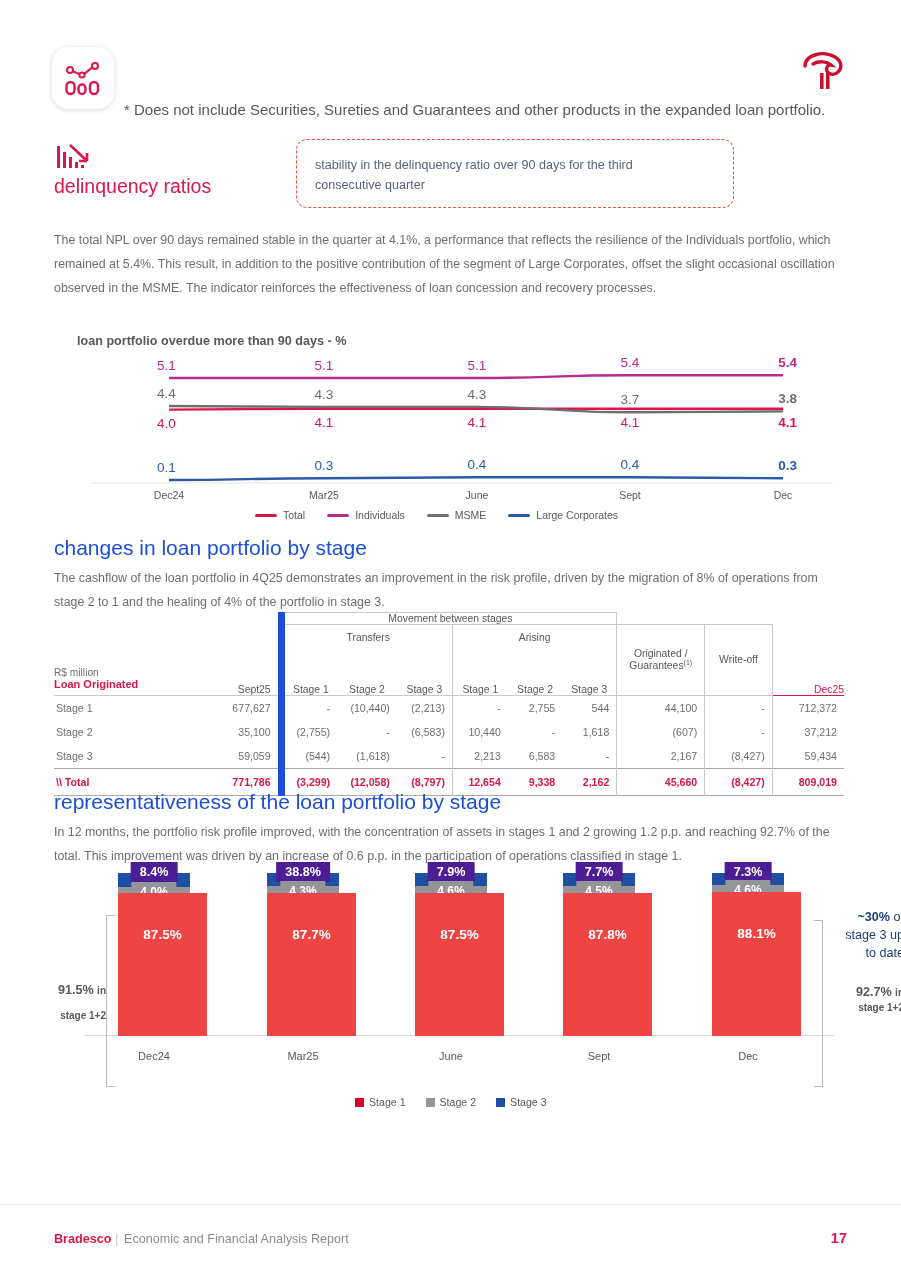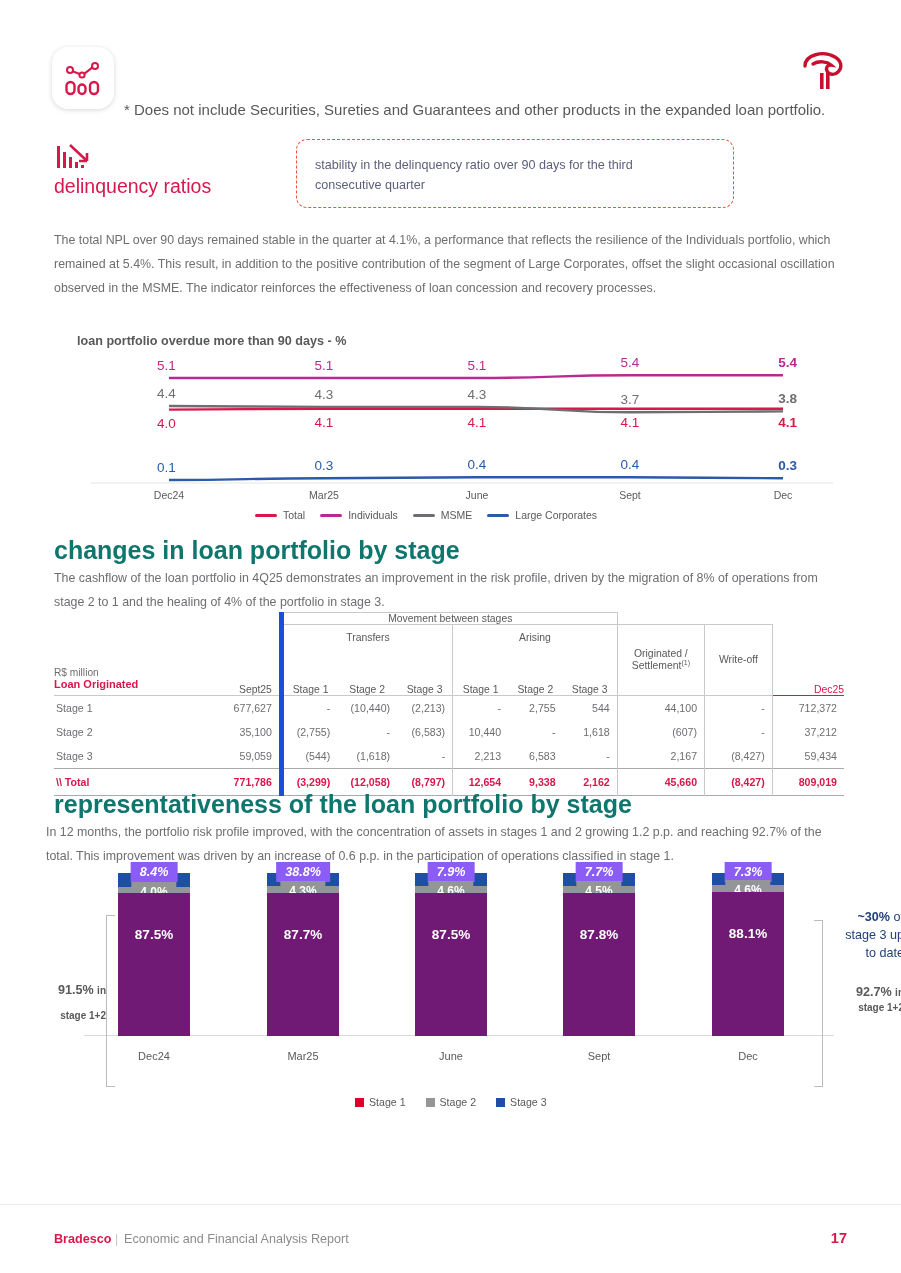--- a/index.html
+++ b/index.html
@@ -24,68 +24,68 @@
   .dq-title{position:absolute;left:54px;top:175px;font-size:19.5px;color:#d8174b;font-weight:300;}
   .callout{position:absolute;left:296px;top:139px;width:438px;height:69px;
     border:1.6px dashed #e8533a;border-radius:11px;box-sizing:border-box;}
   .callout p{margin:0;position:absolute;left:18px;top:15px;width:336px;
     font-size:12.6px;line-height:20px;color:#5b5f7a;}
 
   
   .para{position:absolute;font-size:12.4px;line-height:24px;color:#6d6e71;}
   #p-npl{left:54px;top:228px;width:790px;}
   #p-cash{left:54px;top:566px;width:790px;}
-  #p-repr{left:46px;top:820px;width:790px;}
+  #p-repr{left:54px;top:820px;width:790px;}
 
   
   .lc-title{position:absolute;left:77px;top:334px;font-size:12.6px;font-weight:bold;color:#58595b;}
   .linechart{position:absolute;left:77px;top:352px;width:760px;height:175px;}
-  .lc-legend{position:absolute;left:255px;top:509px;display:flex;gap:15px;align-items:center;}
+  .lc-legend{position:absolute;left:255px;top:509px;display:flex;gap:22px;align-items:center;}
   .lc-legend .li{display:flex;align-items:center;gap:6px;font-size:10.5px;color:#58595b;}
   .lc-legend .sw{width:22px;height:3px;border-radius:2px;display:inline-block;}
 
   
   .tbl{position:absolute;left:54px;top:612px;width:790px;font-size:10.6px;}
   .tbl table{border-collapse:collapse;width:100%;}
   .tbl td,.tbl th{padding:0;font-weight:normal;}
   .cap-unit{font-size:10.2px;color:#6d6e71;margin-top:16px;}
   .cap-lp{font-size:11px;color:#d8174b;font-weight:bold;}
   .hgrp{text-align:center;font-size:10.4px;color:#58595b;padding:5px 0;}
   .hsub{text-align:center;font-size:10.4px;color:#58595b;padding:4px 0;}
   .hcol{text-align:center;font-size:10.4px;color:#58595b;font-weight:bold;padding:5px 0 6px;}
   .dec25{color:#d8174b;font-weight:bold;text-align:right;padding-right:4px;}
   .row td{padding:6px 0;color:#6d6e71;text-align:right;}
   .row td.lbl{text-align:left;color:#6d6e71;padding-left:2px;}
   .totrow td{padding:7px 0;color:#d8174b;font-weight:bold;text-align:right;}
   .totrow td.lbl{text-align:left;padding-left:2px;}
-  .bl{border-left:5px solid #1d4ed8;margin-top:28px;}
+  .bl{border-left:7px solid #1d4ed8;margin-top:28px;}
   .br{border-right:1px solid #c9c9c9;}
   .bt{border-top:1px solid #c9c9c9;}
   .bb{border-bottom:1px solid #c9c9c9;}
   .bb-red{border-bottom:1.6px solid #d8174b;}
   .bb-gray{border-bottom:1.6px solid #a7a9ac;}
   .pr6{padding-right:7px !important;}
 
   
-  .h2{position:absolute;font-size:25px;color:#0f766e;font-weight:700;}
+  .h2{position:absolute;font-size:21px;color:#1d4ed8;font-weight:400;}
   #h-changes{left:54px;top:536px;}
   #h-repr{left:54px;top:790px;}
 
   
   .barchart{position:absolute;left:54px;top:880px;width:790px;height:200px;}
   .bar-col{position:absolute;bottom:44px;width:72px;}
   .seg{width:100%;position:relative;}
-  .seg1{background:#701a75;}
+  .seg1{background:#ef4444;padding-left:17px;}
   .seg2{background:#939598;}
   .seg3{background:#1f4fa3;}
   .seg-lbl{position:absolute;left:0;right:0;text-align:center;color:#fff;
     font-size:13.5px;font-weight:bold;}
   .tag{position:absolute;left:50%;transform:translateX(-50%);
     color:#fff;font-size:12.6px;font-weight:bold;padding:3px 9px;white-space:nowrap;}
-  .tag3{background:#8b5cf6;font-style:italic;}
+  .tag3{background:#4c1d95;}
   .tag2{background:#939598;font-size:12px;}
   .xlabel{position:absolute;bottom:18px;left:0;right:0;text-align:center;
     font-size:11px;color:#58595b;}
   .axis-line{position:absolute;left:30px;right:10px;bottom:44px;height:1px;background:#d9d9d9;}
   .ann{position:absolute;font-size:12.6px;color:#58595b;}
   .ann b{font-weight:bold;}
   .ann .sm{font-size:10px;font-weight:bold;}
   .brk{position:absolute;border:1px solid #bcbcbc;}
   .bc-legend{position:absolute;left:355px;top:1096px;display:flex;gap:20px;align-items:center;}
   .bc-legend .li{display:flex;align-items:center;gap:5px;font-size:10.6px;color:#58595b;}
@@ -223,21 +223,21 @@
             <td></td>
       </tr>
       <tr>
         <td style="height:26px"></td>
             <td></td>
         <td colspan="3" class="hsub bl br">Transfers</td>
         <td colspan="3" class="hsub br">Arising</td>
         <td rowspan="2" class="hcol br bt" style="vertical-align:middle">
           <div>Originated /</div>
           <div>
-            <span>Settlement</span><sup style="font-size:7px">(1)</sup>
+            <span>Guarantees</span><sup style="font-size:7px">(1)</sup>
           </div>
         </td>
         <td rowspan="2" class="hcol br bt" style="vertical-align:middle">Write-off</td>
         <td></td>
       </tr>
       <tr>
         <td style="vertical-align:bottom;padding-bottom:5px">
           <div class="cap-unit">R$ million</div>
           <div class="cap-lp">Loan Originated</div>
         </td>

